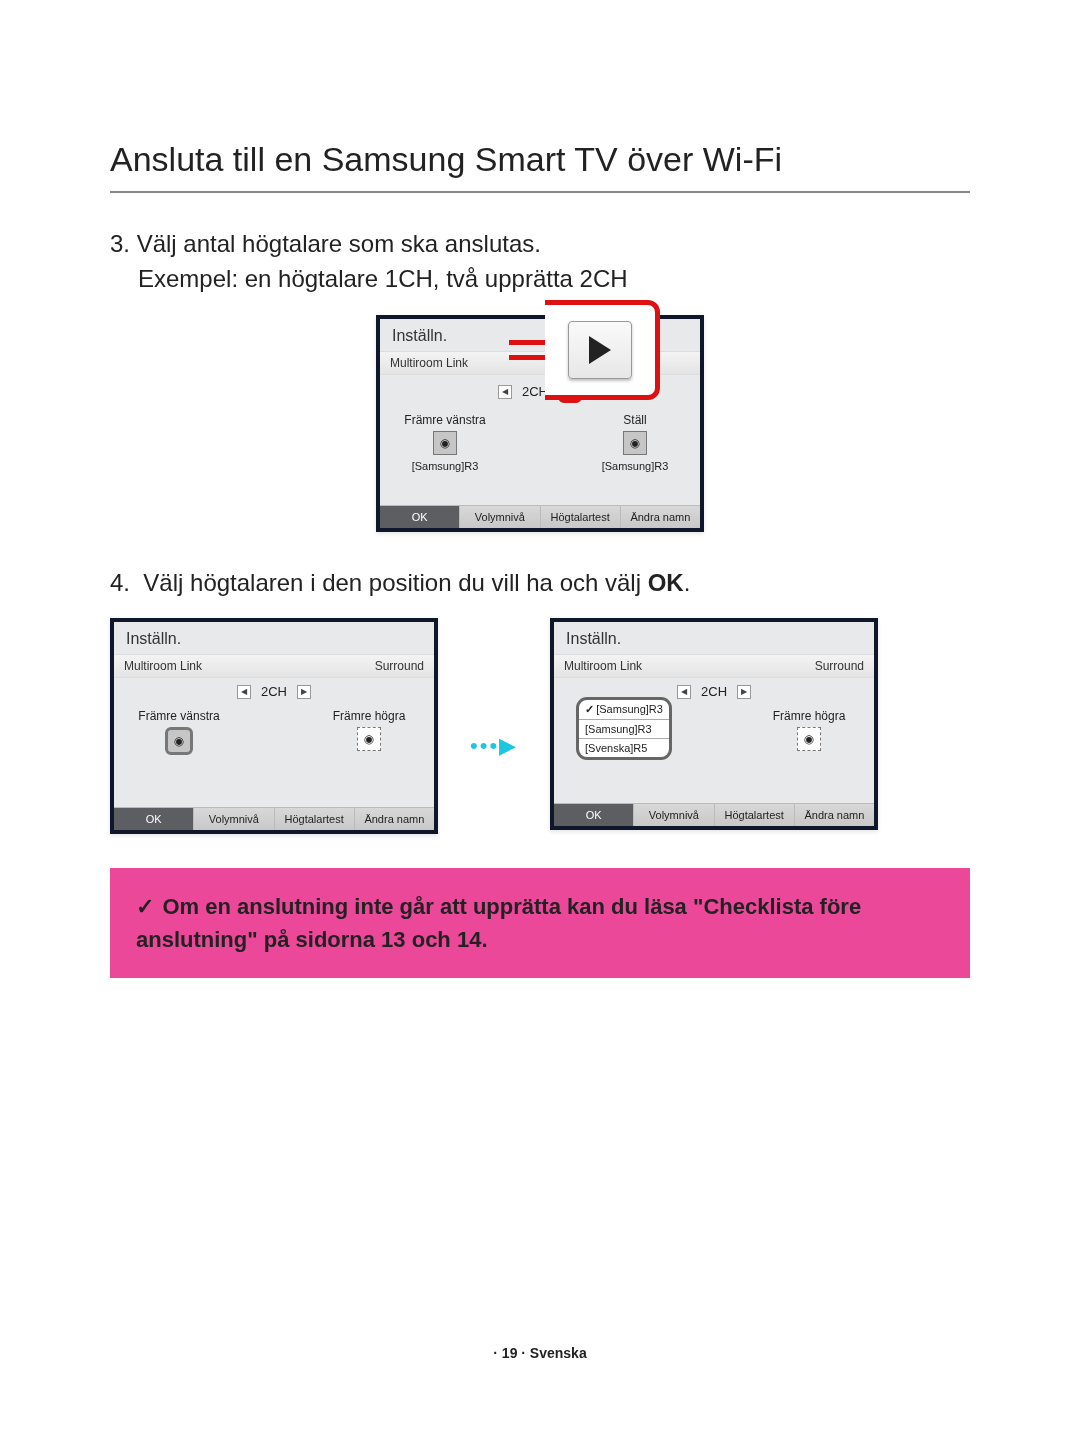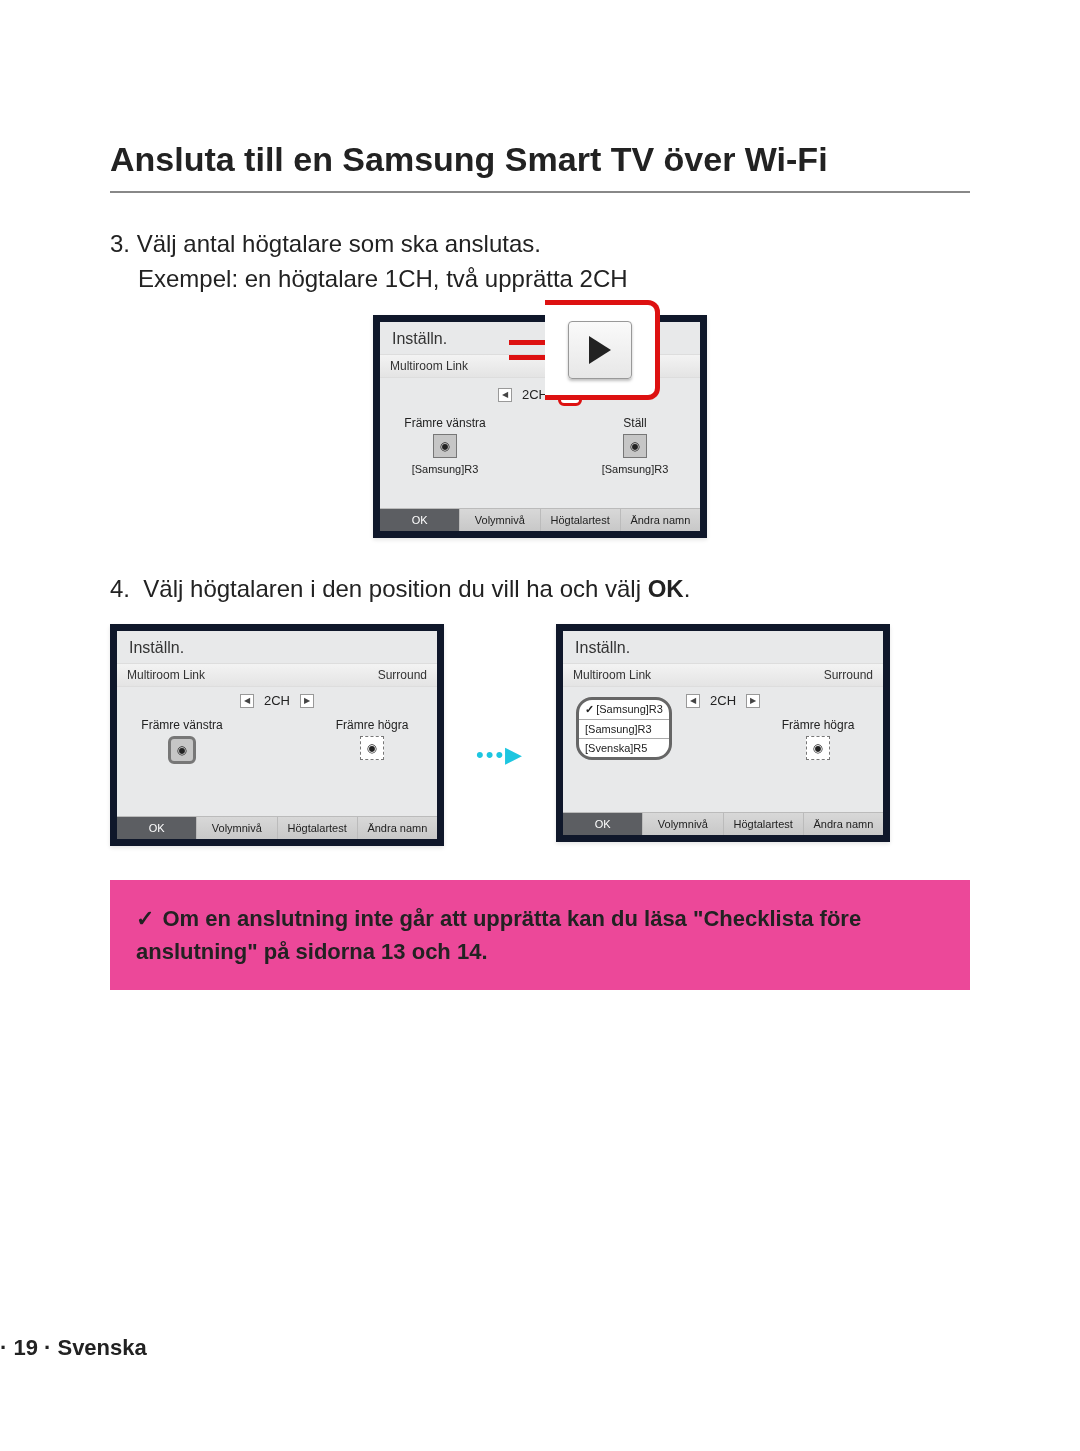--- a/index.html
+++ b/index.html
@@ -10,21 +10,21 @@
     width: 1080px;
     height: 1451px;
     position: relative;
     color: #222;
   }
   .page {
     padding: 140px 110px 40px 110px;
   }
   .title {
     font-size: 34px;
-    font-weight: 700;
+    font-weight: 400;
     border-bottom: 2px solid #888;
     padding-bottom: 12px;
     margin-bottom: 34px;
   }
   .step {
     font-size: 24px;
     line-height: 1.45;
     margin: 13px 0 18px 0;
   }
   .step .indent {
@@ -34,21 +34,21 @@
   .step strong { font-weight: 700; }
   .panel-row {
     display: flex;
     justify-content: center;
     gap: 34px;
     align-items: flex-start;
     margin-bottom: 34px;
   }
   .panel {
     width: 320px;
-    border: 7px solid #0f172a;
+    border: 4px solid #0f172a;
     background: #e8e9ea;
     box-shadow: 0 2px 4px rgba(0,0,0,.1);
   }
   .panel-header {
     padding: 8px 12px 6px 12px;
     font-size: 16px;
     color: #333;
   }
   .panel-sub {
     background: linear-gradient(#f3f3f3,#e4e4e4);
@@ -187,21 +187,22 @@
     font-size: 22px;
     font-weight: 600;
     line-height: 1.5;
     margin-top: 2px;
   }
   .note-box .tick { padding-right: 8px; }
   .footer {
     position: absolute;
     bottom: 90px;
     width: 100%;
-    font-size: 22px;
+    text-align: center;
+    font-size: 14px;
     font-weight: 600;
   }
 </style>
 </head>
 <body>
 
 <div class="page">
   <div class="title">Ansluta till en Samsung Smart TV över Wi-Fi</div>
 
   <p class="step">
@@ -311,21 +312,21 @@
       <div style="height:44px;"></div>
       <div class="panel-footer">
         <div class="fbtn ok">OK</div>
         <div class="fbtn">Volymnivå</div>
         <div class="fbtn">Högtalartest</div>
         <div class="fbtn">Ändra namn</div>
       </div>
     </div>
   </div>
 
-  <div class="dropdown red-box" style="border-width:3px; border-radius:16px;">
+  <div class="dropdown red-box" style="border-width:3px; border-radius:11px;">
     <div class="opt"><span class="check">✓</span><span>[Samsung]R3</span></div>
     <div class="opt">[Samsung]R3</div>
     <div class="opt">[Svenska]R5</div>
   </div>
 
 
   <div class="note-box">
     <span class="tick">✓</span><span>Om en anslutning inte går att upprätta kan du läsa "Checklista före anslutning" på sidorna 13 och 14.</span>
   </div>
 </div>

